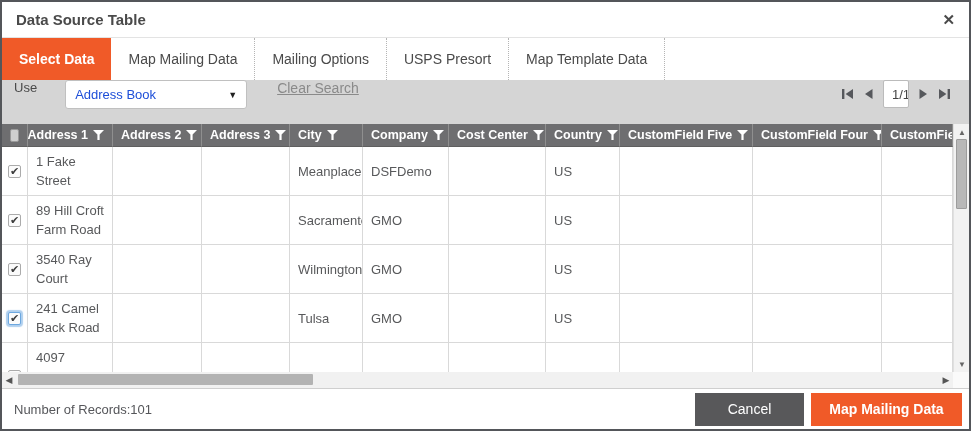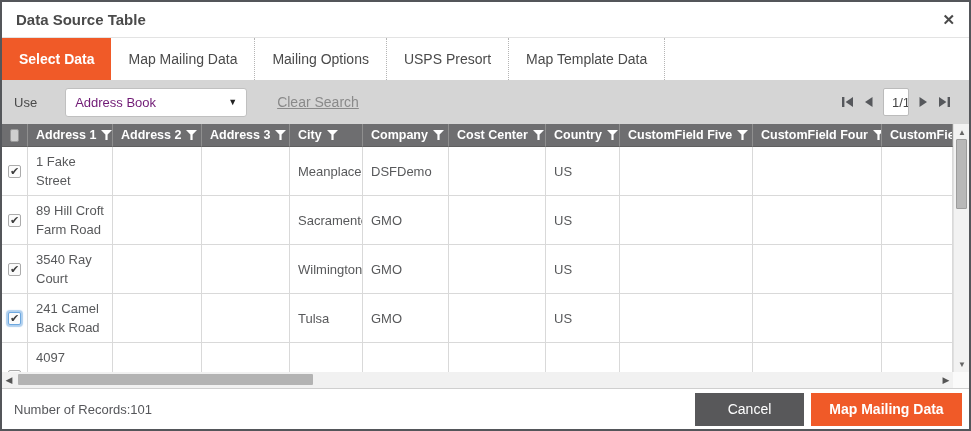--- a/index.html
+++ b/index.html
@@ -12,25 +12,25 @@
   .titlebar{ height:36px; display:flex; align-items:center; padding:0 14px;
     background:#fff; border-bottom:1px solid #e3e3e3;}
   .title{ font-size:15px; font-weight:bold; color:#4a4a4a; }
   .close{ margin-left:auto; font-size:15px; font-weight:bold; color:#4a4a4a; cursor:pointer; line-height:1;}
   
   .tabs{ height:42px; display:flex; background:#fff; }
   .tab{ display:flex; align-items:center; padding:0 17px; font-size:14px; color:#4a4a4a;
     border-right:1px dotted #b5b5b5; cursor:pointer; white-space:nowrap;}
   .tab.active{ background:var(--accent,#F05A28); color:#fff; font-weight:bold; border-right:none;text-align:center;}
   
-  .toolbar{ height:44px; background:#d5d5d5; display:flex; align-items:center; padding:0 12px;}
+  .toolbar{ height:44px; background:#d5d5d5; display:flex; align-items:flex-start; padding:0 12px;}
   .use-label{ font-size:13px; color:#4a4a4a; }
   .dropdown{ margin-left:28px; width:182px; height:29px; background:#fff; border:1px solid #c0c0c0;
     border-radius:3px; display:flex; align-items:center; padding:0 9px; cursor:pointer;}
-  .dropdown .val{ font-size:13px; color:#701a75; }
+  .dropdown .val{ font-size:13px; color:#1d4ed8; }
   .dropdown .caret{ margin-left:auto; font-size:9px; color:#222; }
   .clear{ margin-left:30px; font-size:14px; color:#8a8a8a; cursor:pointer;text-decoration:underline;}
   .pager{ margin-left:auto; display:flex; align-items:center; gap:9px; padding-right:6px;}
   .pager .pbtn{ display:flex; align-items:center; cursor:pointer; }
   .pager svg{ display:block; }
   .page-input{ width:26px; height:28px; border:1px solid #bbb; border-radius:2px; font-size:13px;
     color:#444; padding-left:8px; font-family:"Liberation Sans",sans-serif; background:#fff;}
   
   .grid{ position:relative; height:248px; overflow:hidden; background:#fff;}
   .tbl{ width:951px; }
@@ -126,21 +126,21 @@
       </span>
     </div>
   </div>
 
   <div class="grid">
     <div class="tbl" id="tbl">
         <div class="trow thead">
           <div class="tcell cbcell" style="width: 26px;">
             <span class="cb hd"></span>
           </div>
-          <div class="tcell" style="width: 85px;">
+          <div class="tcell" style="width: 85px; justify-content: flex-end;">
             <span>Address 1</span>
             <span class="flt">
               <svg width="11" height="10" viewBox="0 0 11 10">
                 <path d="M0 0 H11 L6.6 4.6 V10 H4.4 V4.6 Z" fill="#fff"></path>
               </svg>
             </span>
           </div>
           <div class="tcell" style="width: 89px;">
             <span>Address 2</span>
             <span class="flt">

